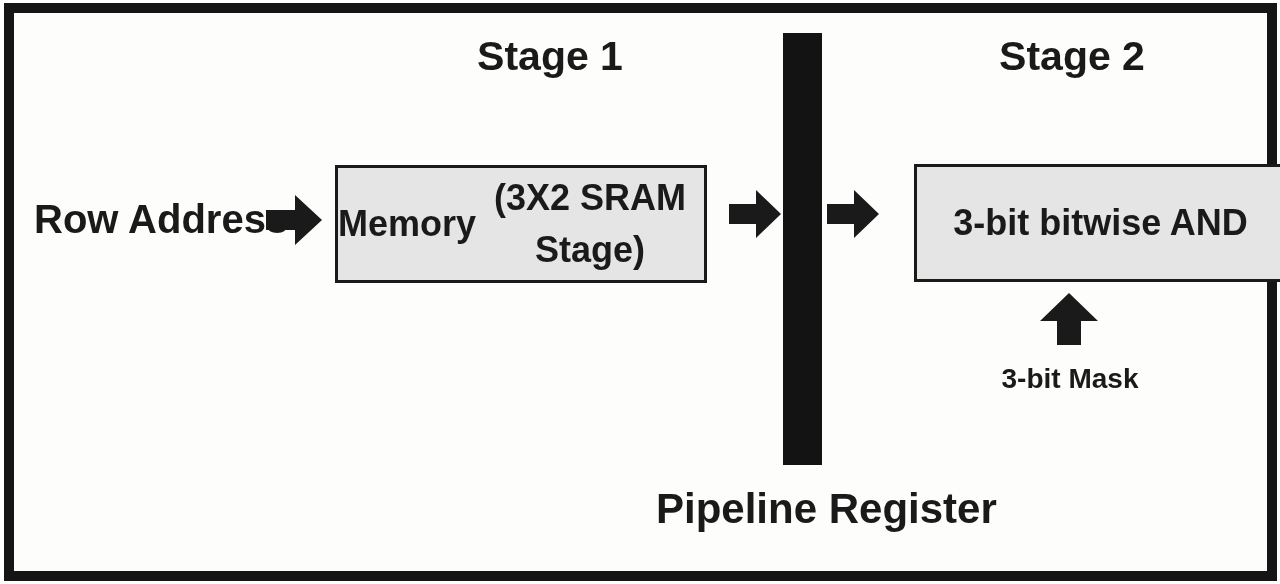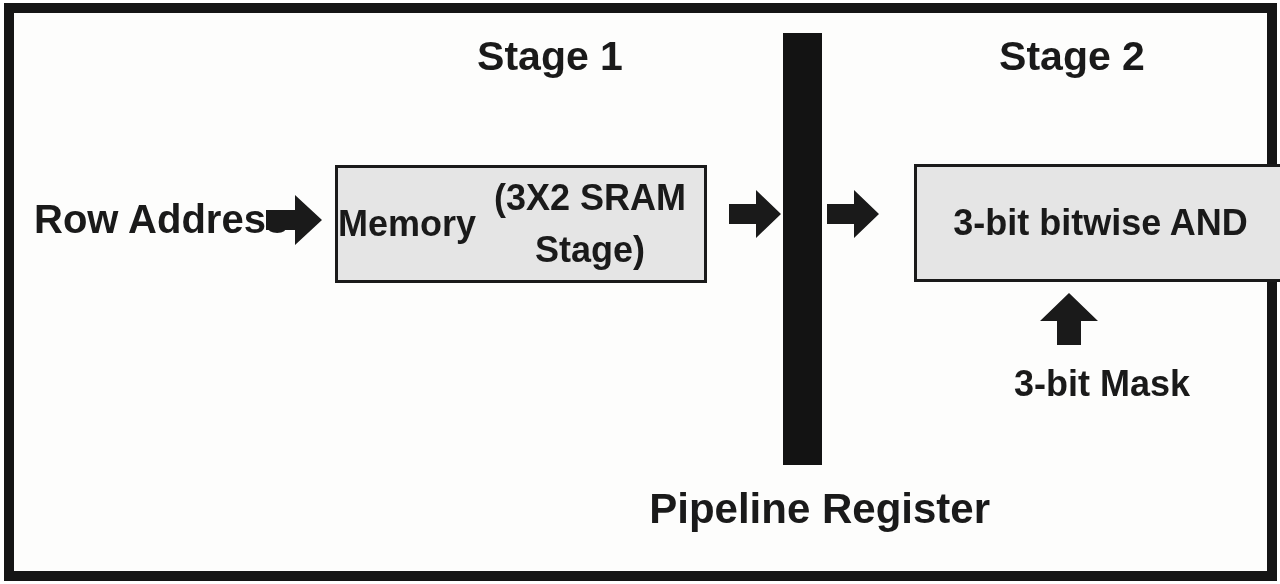--- a/index.html
+++ b/index.html
@@ -26,22 +26,22 @@
     position: absolute;
     font-weight: 600;
     color: #1a1a1a;
     white-space: nowrap;
     line-height: 1.1;
   }
   .stage-label { font-size: 41px; width: 220px; text-align: center; }
   #stage1 { left: 440px; top: 34px; }
   #stage2 { left: 962px; top: 34px; text-align: center; }
   #row-address { left: 34px; top: 197px; font-size: 40px; font-weight: 700; }
-  #mask-label { left: 950px; top: 364px; font-size: 36px; width: 240px; text-align: right; }
-  #pipeline-register-label { left: 606px; top: 486px; font-size: 42px; width: 384px; text-align: right; }
+  #mask-label { left: 950px; top: 364px; font-size: 28px; width: 240px; text-align: center; }
+  #pipeline-register-label { left: 656px; top: 486px; font-size: 42px; width: 384px; text-align: left; }
   .box {
     position: absolute;
     border: 3px solid #1a1a1a;
     background: #e5e5e5;
     display: flex;
     flex-direction: row;
     align-items: center;
     justify-content: center;
     text-align: center;
     font-size: 36px;

